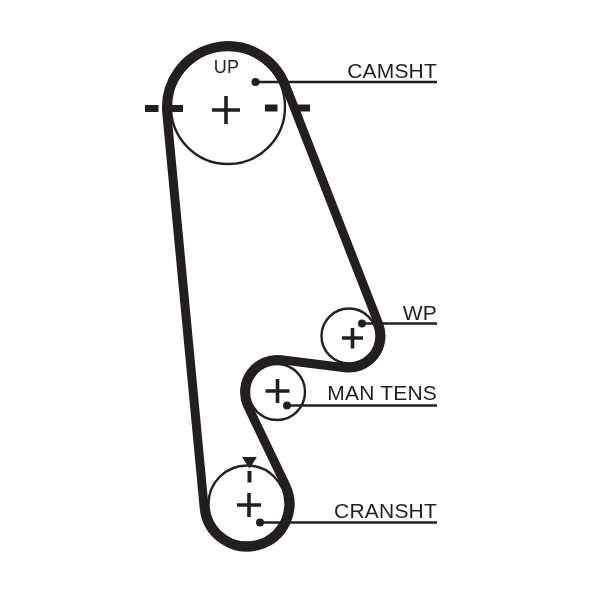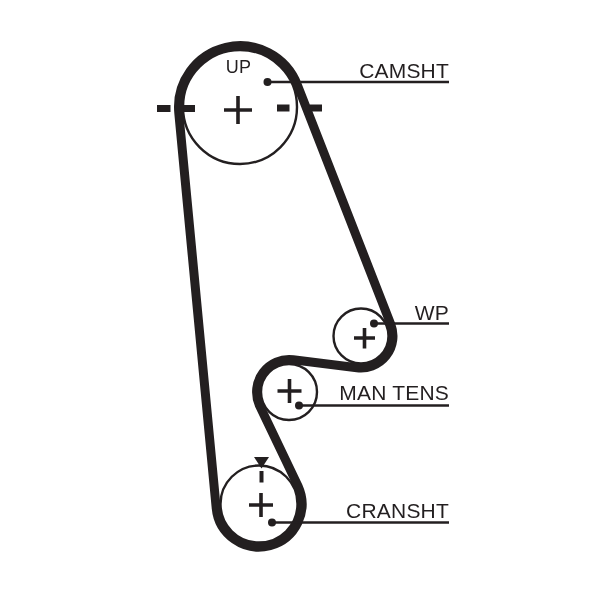--- a/index.html
+++ b/index.html
@@ -8,21 +8,20 @@
     width: 600px;
     height: 589px;
     background: var(--background, #ffffff);
     overflow: hidden;
   }
   .stage {
     position: relative;
     width: 476px;
     height: 589px;
     background: var(--background, #ffffff);
-    margin-left: 12px;
   }
   svg { display: block; }
   .ln {
     stroke: var(--line, #231f20);
     fill: none;
   }
   .fl {
     fill: var(--line, #231f20);
     stroke: none;
   }

